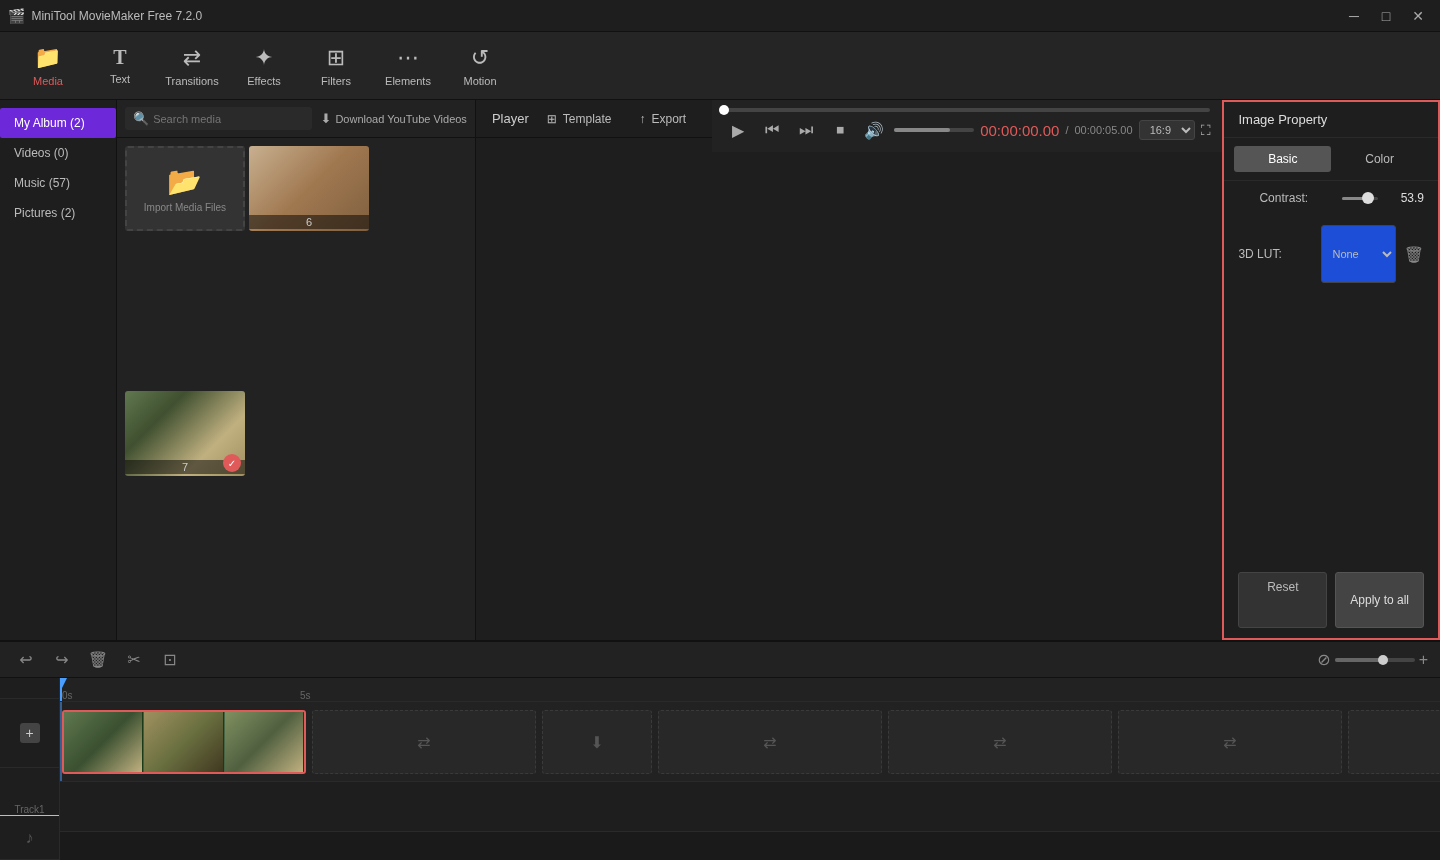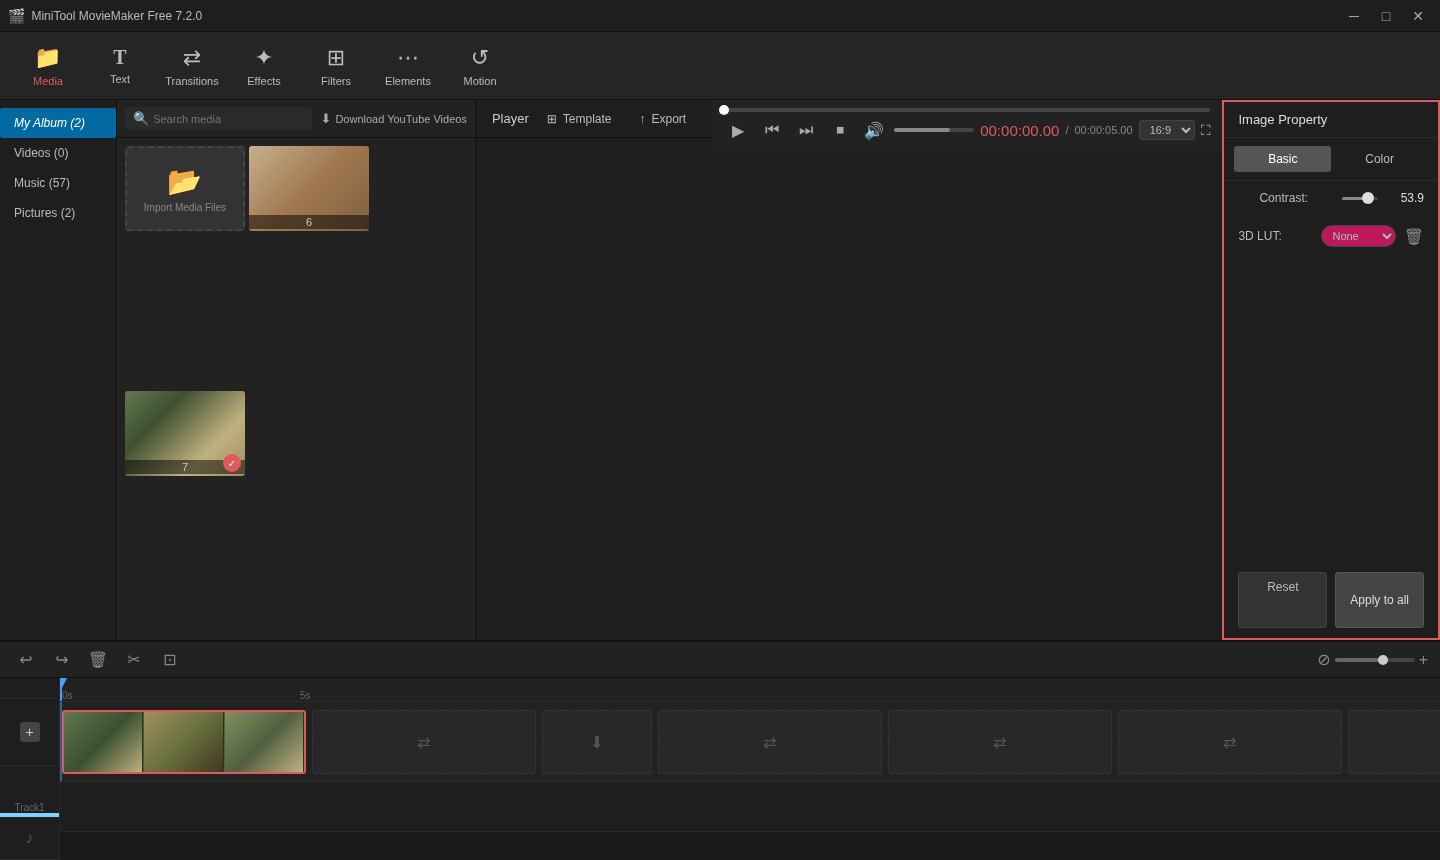--- a/index.html
+++ b/index.html
@@ -31,21 +31,21 @@
       display: flex; height: calc(860px - 32px - 68px - 220px);
     }
 
     
     #sidebar {
       width: 140px; background: #1e1e1e; border-right: 1px solid #111; padding: 8px 0;
     }
     .sidebar-item {
       padding: 8px 14px; font-size: 12px; color: #bbb; cursor: pointer; border-radius: 2px;
     }
-    .sidebar-item.active { color: #fff; background: #0369a1; font-style: italic; }
+    .sidebar-item.active { color: #fff; background: #6d28d9; }
 
     
     #media-panel {
       width: 430px; background: #222; border-right: 1px solid #111; display: flex; flex-direction: column;
     }
     .media-toolbar {
       height: 38px; display: flex; align-items: center; padding: 0 8px; gap: 8px; border-bottom: 1px solid #111;
     }
     .search-box {
       display: flex; align-items: center; background: #2a2a2a; border-radius: 3px; padding: 4px 8px; gap: 4px; flex: 1;
@@ -142,21 +142,21 @@
       flex: 1; height: 3px; background: #444; border-radius: 2px; position: relative; cursor: pointer;
     }
     .slider-fill { height: 100%; background: #888; border-radius: 2px; }
     .slider-thumb {
       position: absolute; top: 50%; transform: translate(-50%, -50%); width: 12px; height: 12px; background: #ddd; border-radius: 50%;
     }
     .prop-value { font-size: 12px; color: #ddd; width: 38px; text-align: right; }
     .lut-row { display: flex; align-items: center; padding: 10px 14px; gap: 8px; }
     .lut-label { font-size: 12px; color: #bbb; width: 75px; }
     .lut-select {
-      flex: 1; background: #be185d; border: 1px solid #444; color: #bbb; font-size: 11px; padding: 3px 6px; border-radius: 11px; cursor: pointer;
+      flex: 1; background: #1d4ed8; border: 1px solid #444; color: #bbb; font-size: 11px; padding: 21px 6px; border-radius: 3px; cursor: pointer;
     }
     .lut-delete { font-size: 16px; color: #888; cursor: pointer; }
     .prop-actions { display: flex; gap: 8px; padding: 10px 14px; margin-top: auto; }
     .btn-reset {
       flex: 1; padding: 7px 0; background: #333; border: 1px solid #444; color: #bbb; font-size: 12px; border-radius: 3px; cursor: pointer; text-align: center;
     }
     .btn-apply {
       flex: 1; padding: 20px 0; background: #444; border: 1px solid #555; color: #ddd; font-size: 12px; border-radius: 3px; cursor: pointer; text-align: center;
     }
 
@@ -168,21 +168,21 @@
       height: 36px; background: #222; display: flex; align-items: center; padding: 0 12px; gap: 8px; border-bottom: 1px solid #111;
     }
     .tl-btn { font-size: 16px; color: #888; cursor: pointer; width: 28px; height: 28px; display: flex; align-items: center; justify-content: center; border-radius: 3px; }
     .tl-spacer { flex: 1; }
     .zoom-controls { display: flex; align-items: center; gap: 4px; }
     .zoom-slider { width: 80px; height: 4px; background: #444; border-radius: 2px; position: relative; }
     .zoom-fill { height: 100%; background: #666; border-radius: 2px; width: 60%; }
     .zoom-dot { position: absolute; left: 60%; top: 50%; transform: translate(-50%, -50%); width: 10px; height: 10px; background: #ccc; border-radius: 50%; }
     #timeline-content { display: flex; flex: 1; overflow: hidden; }
     #timeline-labels { width: 60px; background: #1e1e1e; border-right: 1px solid #2a2a2a; display: flex; flex-direction: column; }
-    .tl-label-row { flex: 1; display: flex; align-items: center; justify-content: center; font-size: 10px; color: #666; border-bottom: 4px solid #7dd3fc; margin-top: 36px; }
+    .tl-label-row { flex: 1; display: flex; align-items: center; justify-content: center; font-size: 10px; color: #666; border-bottom: 1px solid #7dd3fc; margin-top: 36px; }
     #timeline-tracks { flex: 1; position: relative; overflow-x: auto; }
     .tl-ruler { height: 24px; background: #222; position: relative; border-bottom: 1px solid #2a2a2a; display: flex; align-items: flex-end; padding-bottom: 4px; }
     .tl-ruler-mark { position: absolute; bottom: 0; font-size: 10px; color: #666; }
     .tl-playhead { position: absolute; top: 0; left: 0; width: 2px; height: 100%; background: #4a9eff; z-index: 10; }
     .tl-playhead-head { position: absolute; top: 0; left: -5px; width: 12px; height: 12px; background: #4a9eff; clip-path: polygon(50% 100%, 0 0, 100% 0); }
     .tl-track { height: 80px; background: #222; border-bottom: 1px solid #2a2a2a; position: relative; }
     .tl-clip {
       position: absolute; top: 8px; height: 64px; border-radius: 3px; overflow: hidden;
       background: linear-gradient(90deg, #3a5a3a, #4a6a4a);
       border: 2px solid #e05a5a;

